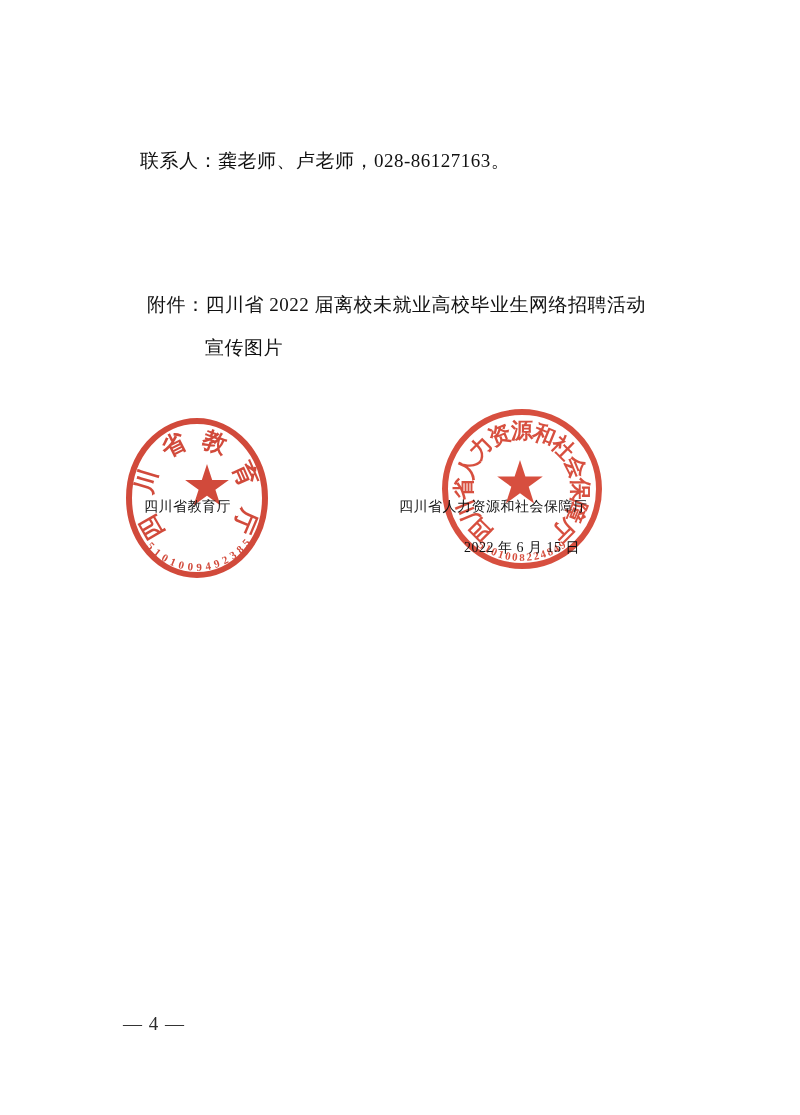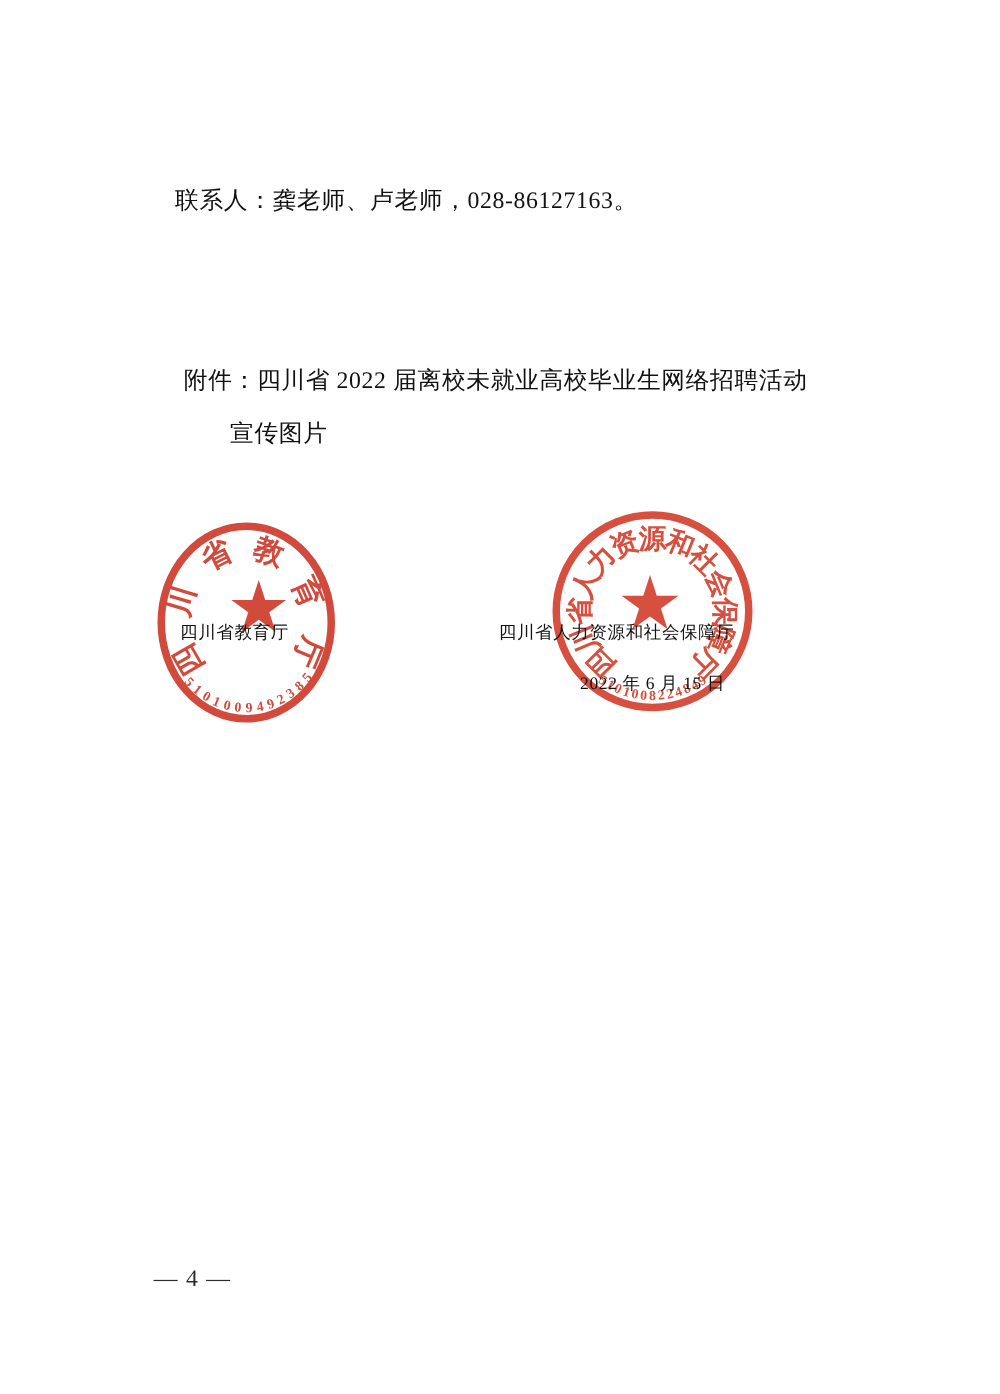--- a/index.html
+++ b/index.html
@@ -89,21 +89,21 @@
       <text transform="translate(118.9 144.4) rotate(-29.2)" fill="#d4412f" font-size="11" text-anchor="middle" dominant-baseline="central">4</text>
       <text transform="translate(124.9 140.7) rotate(-35.0)" fill="#d4412f" font-size="11" text-anchor="middle" dominant-baseline="central">9</text>
     </svg>
 
   <div class="txt body-line" style="left:140px; top:151px;">联系人：龚老师、卢老师，028-86127163。</div>
 
 
 
   <div class="txt body-line" style="left:136px; top:295px;margin-left:11px;">附件：四川省 2022 届离校未就业高校毕业生网络招聘活动</div>
 
-  <div class="txt body-line" style="left:184px; top:338px;">宣传图片</div>
+  <div class="txt body-line" style="left:205px; top:338px;">宣传图片</div>
 
   <div class="txt sign-line" style="left:128px; top:500px;">四川省教育厅</div>
 
   <div class="txt sign-line" style="left:383px; top:500px;">四川省人力资源和社会保障厅</div>
 
   <div class="txt sign-line" style="left:448px; top:541px;">2022 年 6 月 15 日</div>
 
   <div class="txt footer-line" style="left:123px; top:1014px;">— 4 —</div>
 
 </div>

